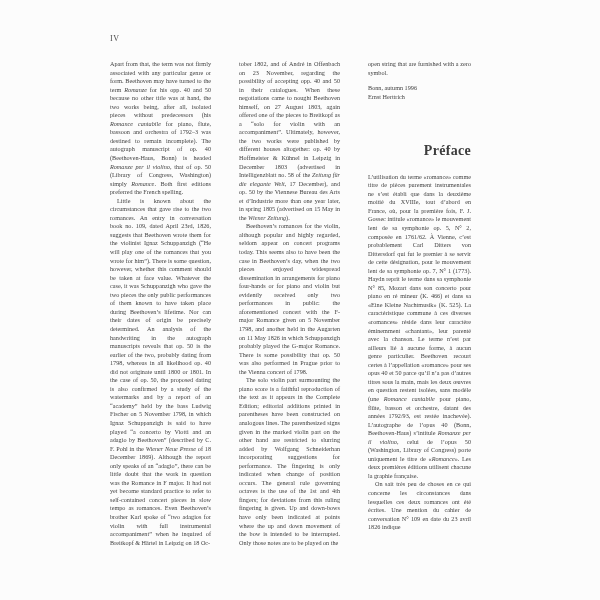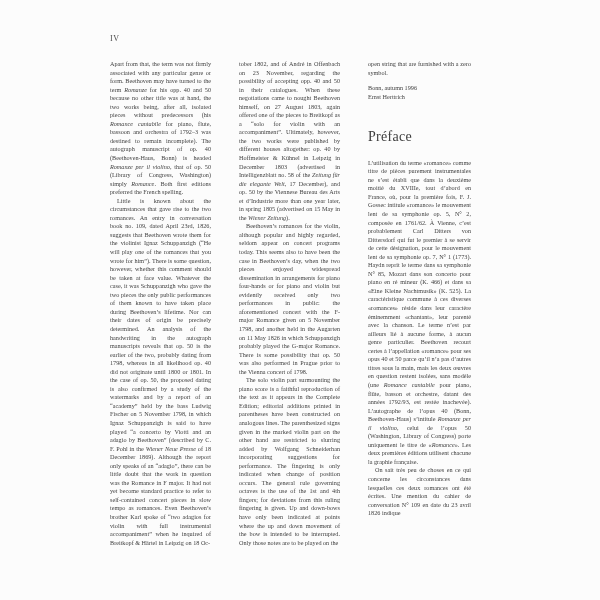--- a/index.html
+++ b/index.html
@@ -32,24 +32,24 @@
   .col3{width:103px;}
   p.para{margin:0;padding:0;}
   p.para.indent{text-indent:7px;}
   .it{font-style:italic;}
   .signature{
     margin-top:7px;
     text-align:left;
     font-size:6.2px;line-height:8.55px;
   }
   .preface-heading{
-    margin:32px 0 0 0;
-    font-size:14px;font-weight:400;
+    margin:46px 0 0 0;
+    font-size:14px;font-weight:700;
     letter-spacing:.3px;color:#3d3d3d;
-    text-align:left;
+    text-align:right;
   }
   .french-block{margin-top:17px;}
 </style>
 </head>
 <body>
 
 <div class="page">
   <div class="page-number">IV</div>
 
   <div class="columns">

